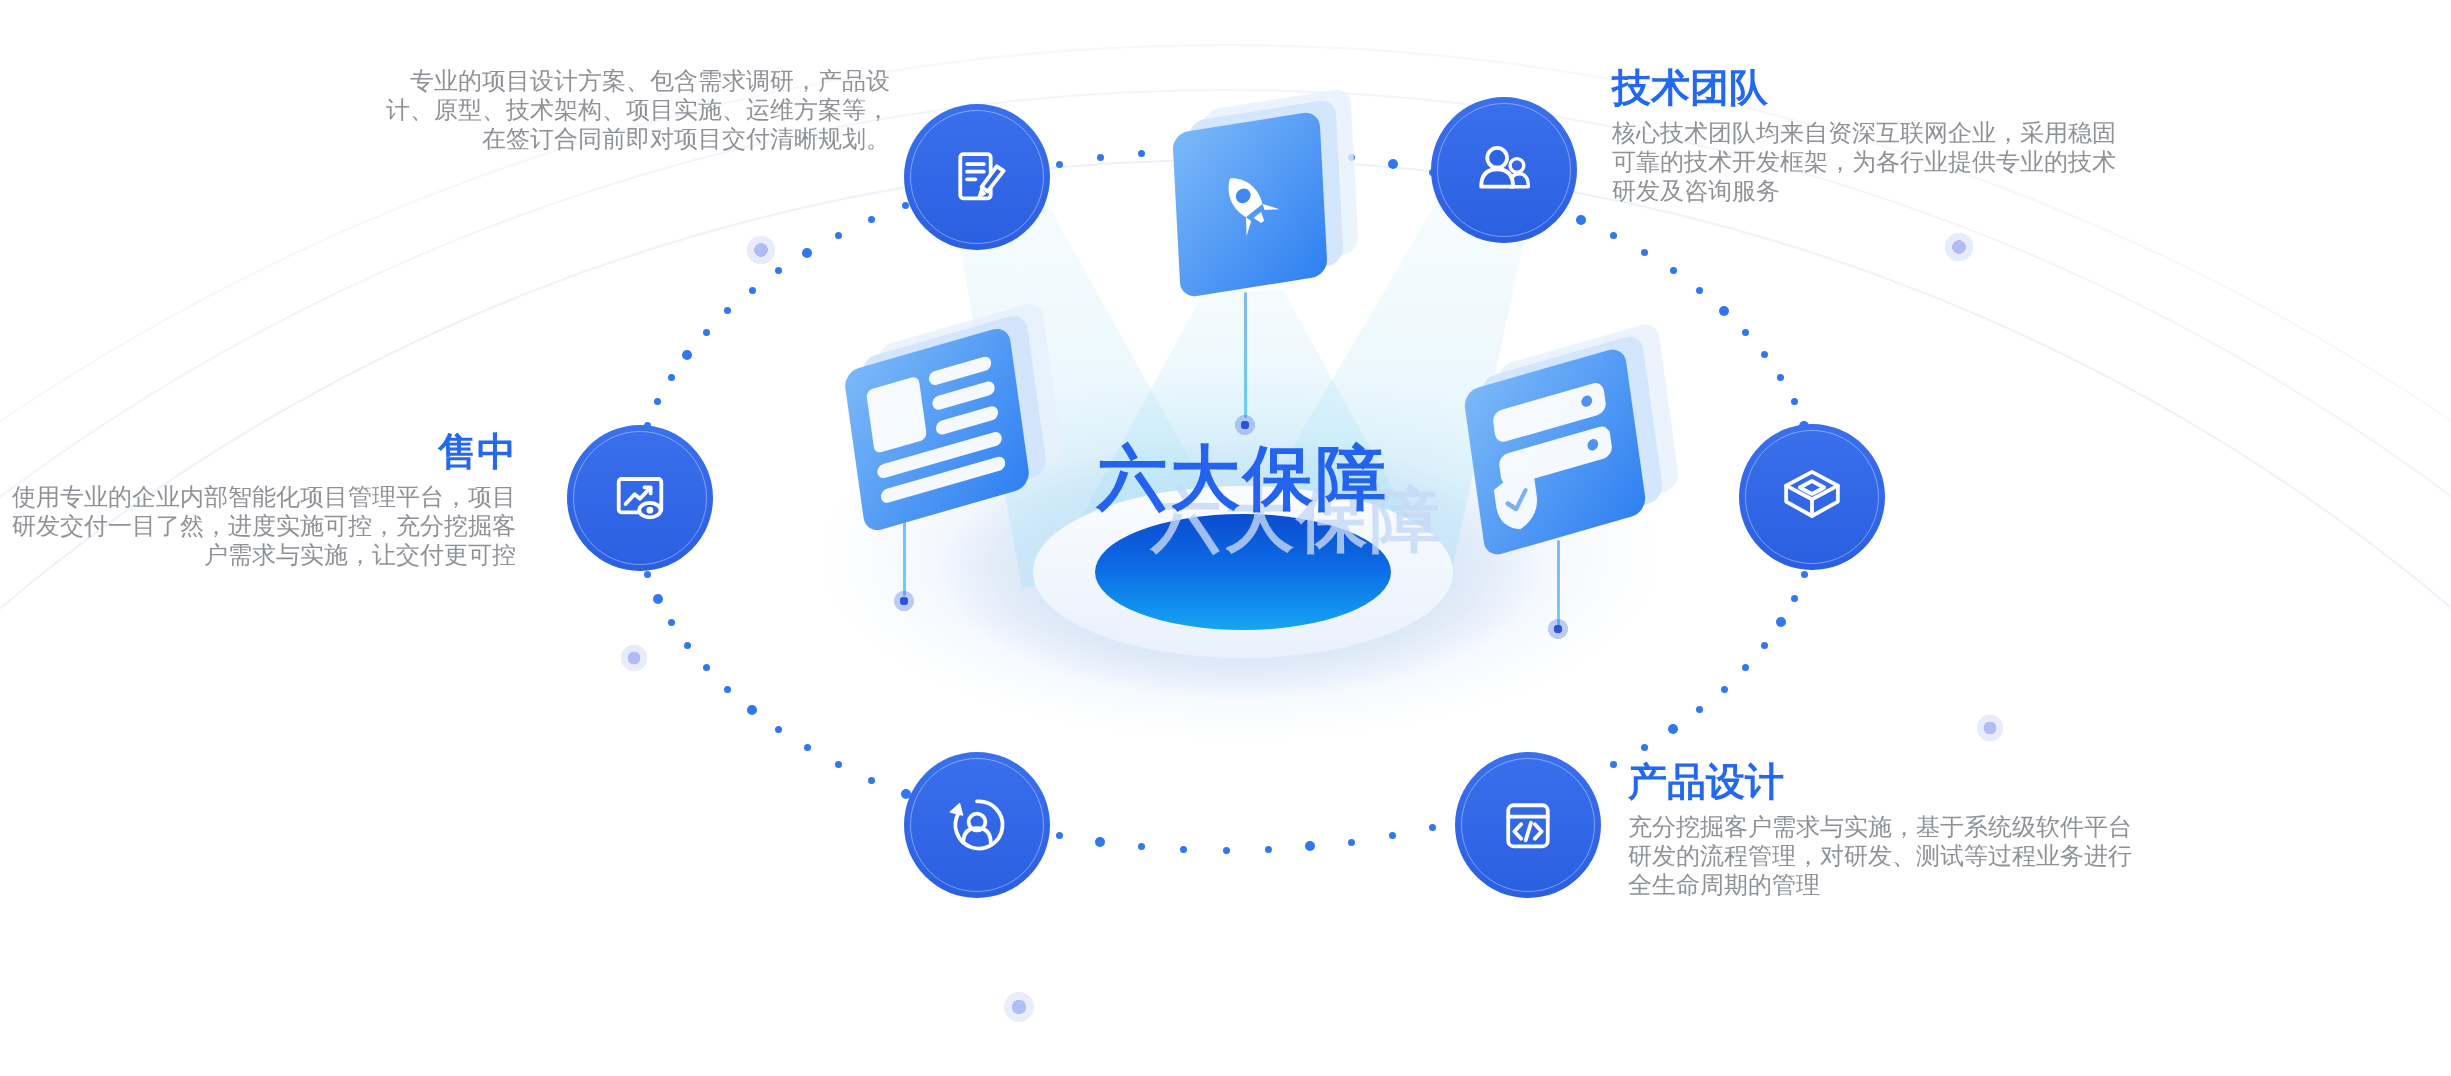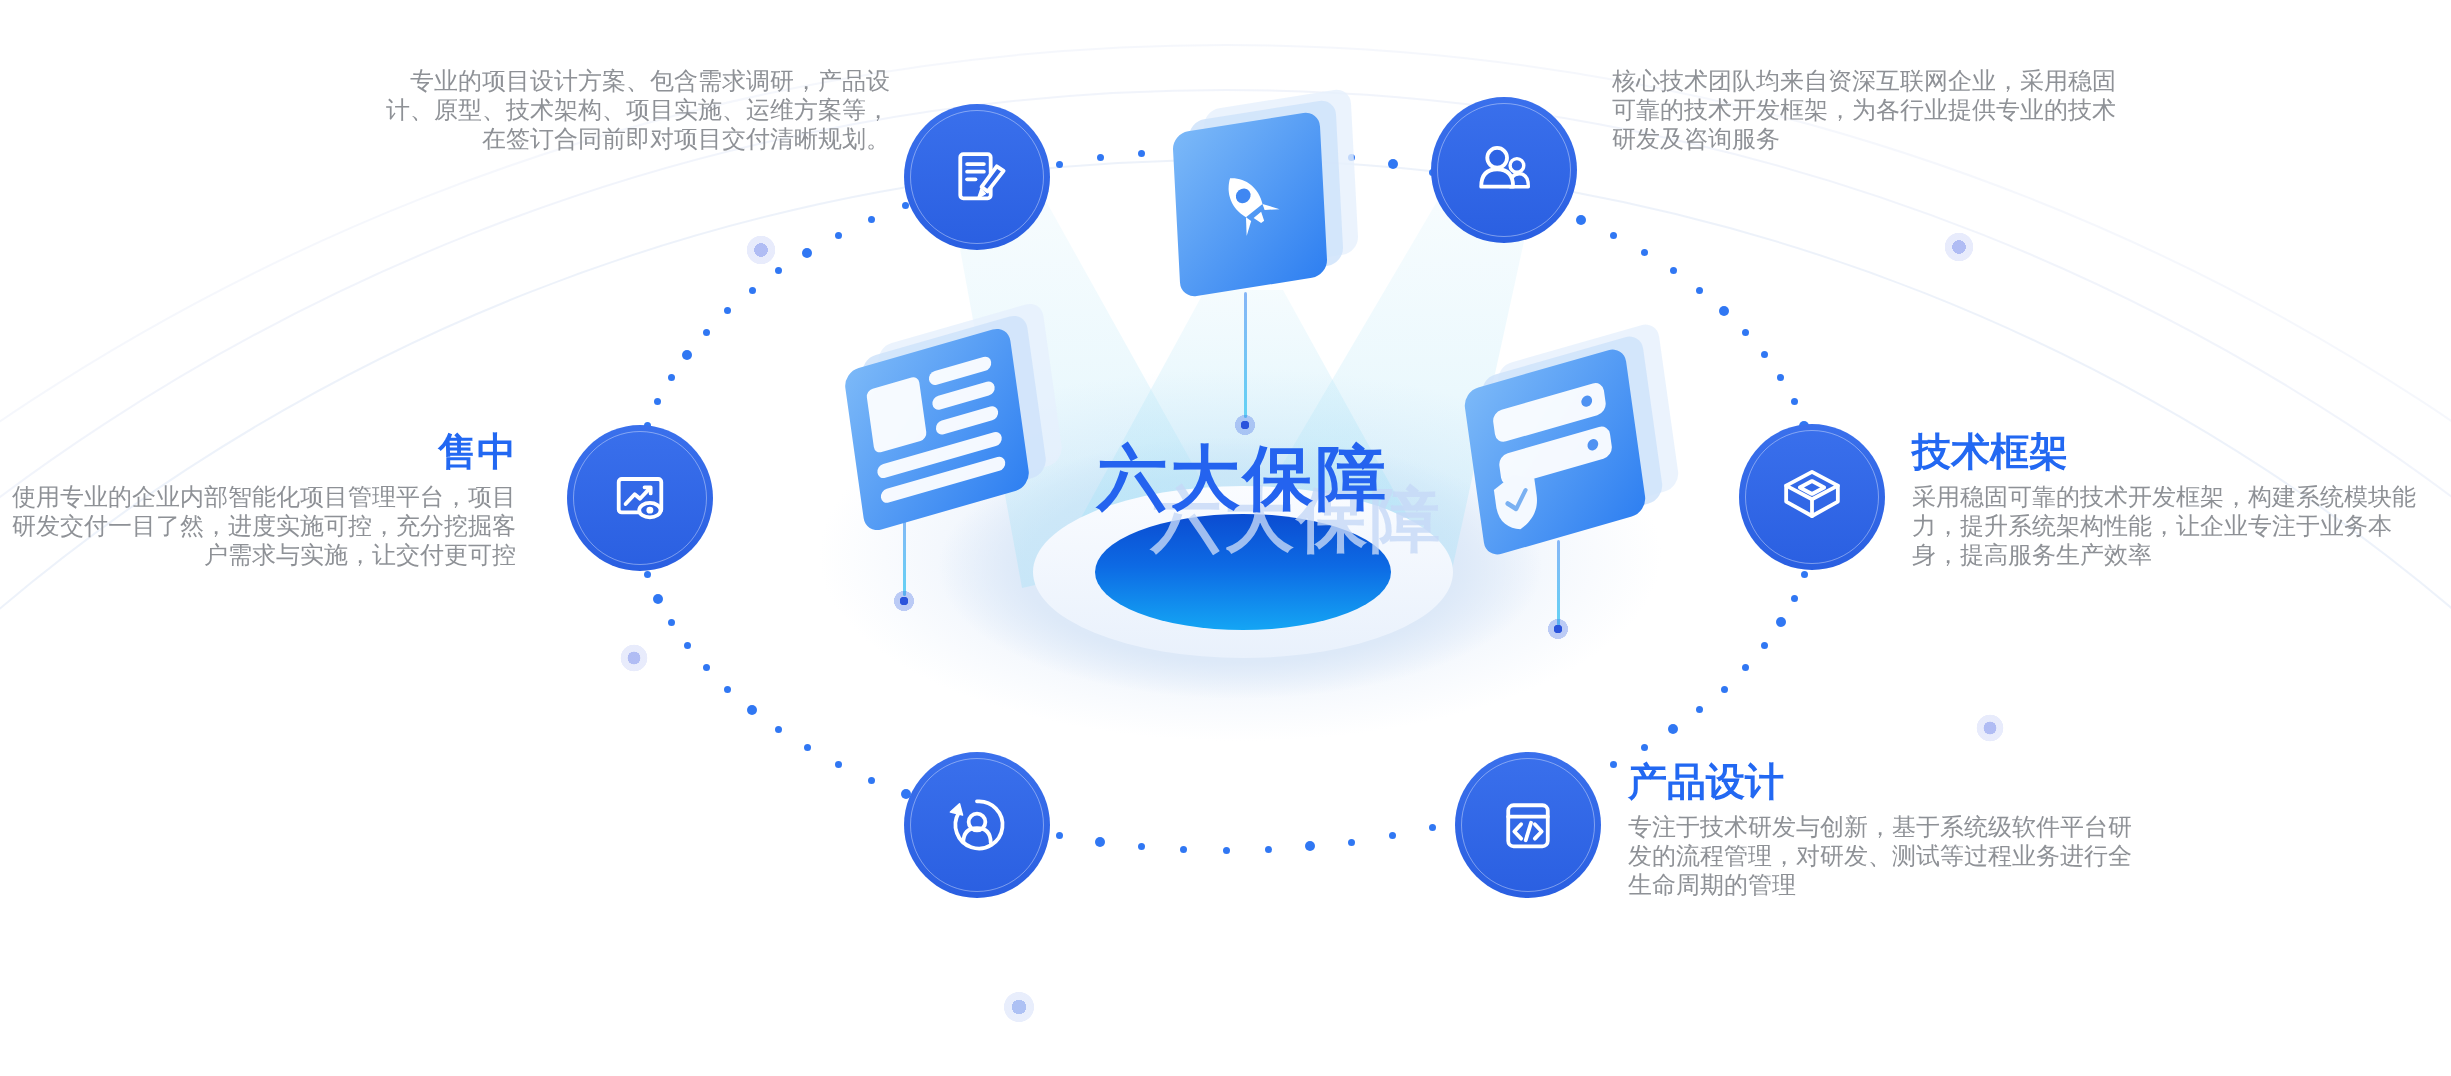--- a/index.html
+++ b/index.html
@@ -305,32 +305,29 @@
       <path d="M59,49 L68,58.5 L59,68"></path>
       <line x1="54" y1="47" x2="47" y2="70"></line>
     </svg>
   </div>
 
   <div class="section align-right" style="left:382px;top:66px;width:508px;">
     <p>专业的项目设计方案、包含需求调研，产品设计、原型、技术架构、项目实施、运维方案等，在签订合同前即对项目交付清晰规划。</p>
   </div>
 
   <div class="section" style="left:1612px;top:66px;width:512px;">
+    <h2>技术团队</h2>
     <p>核心技术团队均来自资深互联网企业，采用稳固可靠的技术开发框架，为各行业提供专业的技术研发及咨询服务</p>
   </div>
 
   <div class="section align-right" style="left:6px;top:430px;width:510px;">
     <h2>售中</h2>
     <p>使用专业的企业内部智能化项目管理平台，项目研发交付一目了然，进度实施可控，充分挖掘客户需求与实施，让交付更可控</p>
   </div>
 
-  <div class="section" style="left:1912px;top:430px;width:514px;">
-    <h2>技术框架</h2>
-    <p>采用稳固可靠的技术开发框架，构建系统模块能力，提升系统架构性能，让企业专注于业务本身，提高服务生产效率</p>
-  </div>
 
 
   <div class="section" style="left:1628px;top:760px;width:514px;">
     <h2>产品设计</h2>
-    <p>专注于技术研发与创新，基于系统级软件平台研发的流程管理，对研发、测试等过程业务进行全生命周期的管理</p>
+    <p>充分挖掘客户需求与实施，基于系统级软件平台研发的流程管理，对研发、测试等过程业务进行全生命周期的管理</p>
   </div>
 
 </div>
 
 </body></html>

